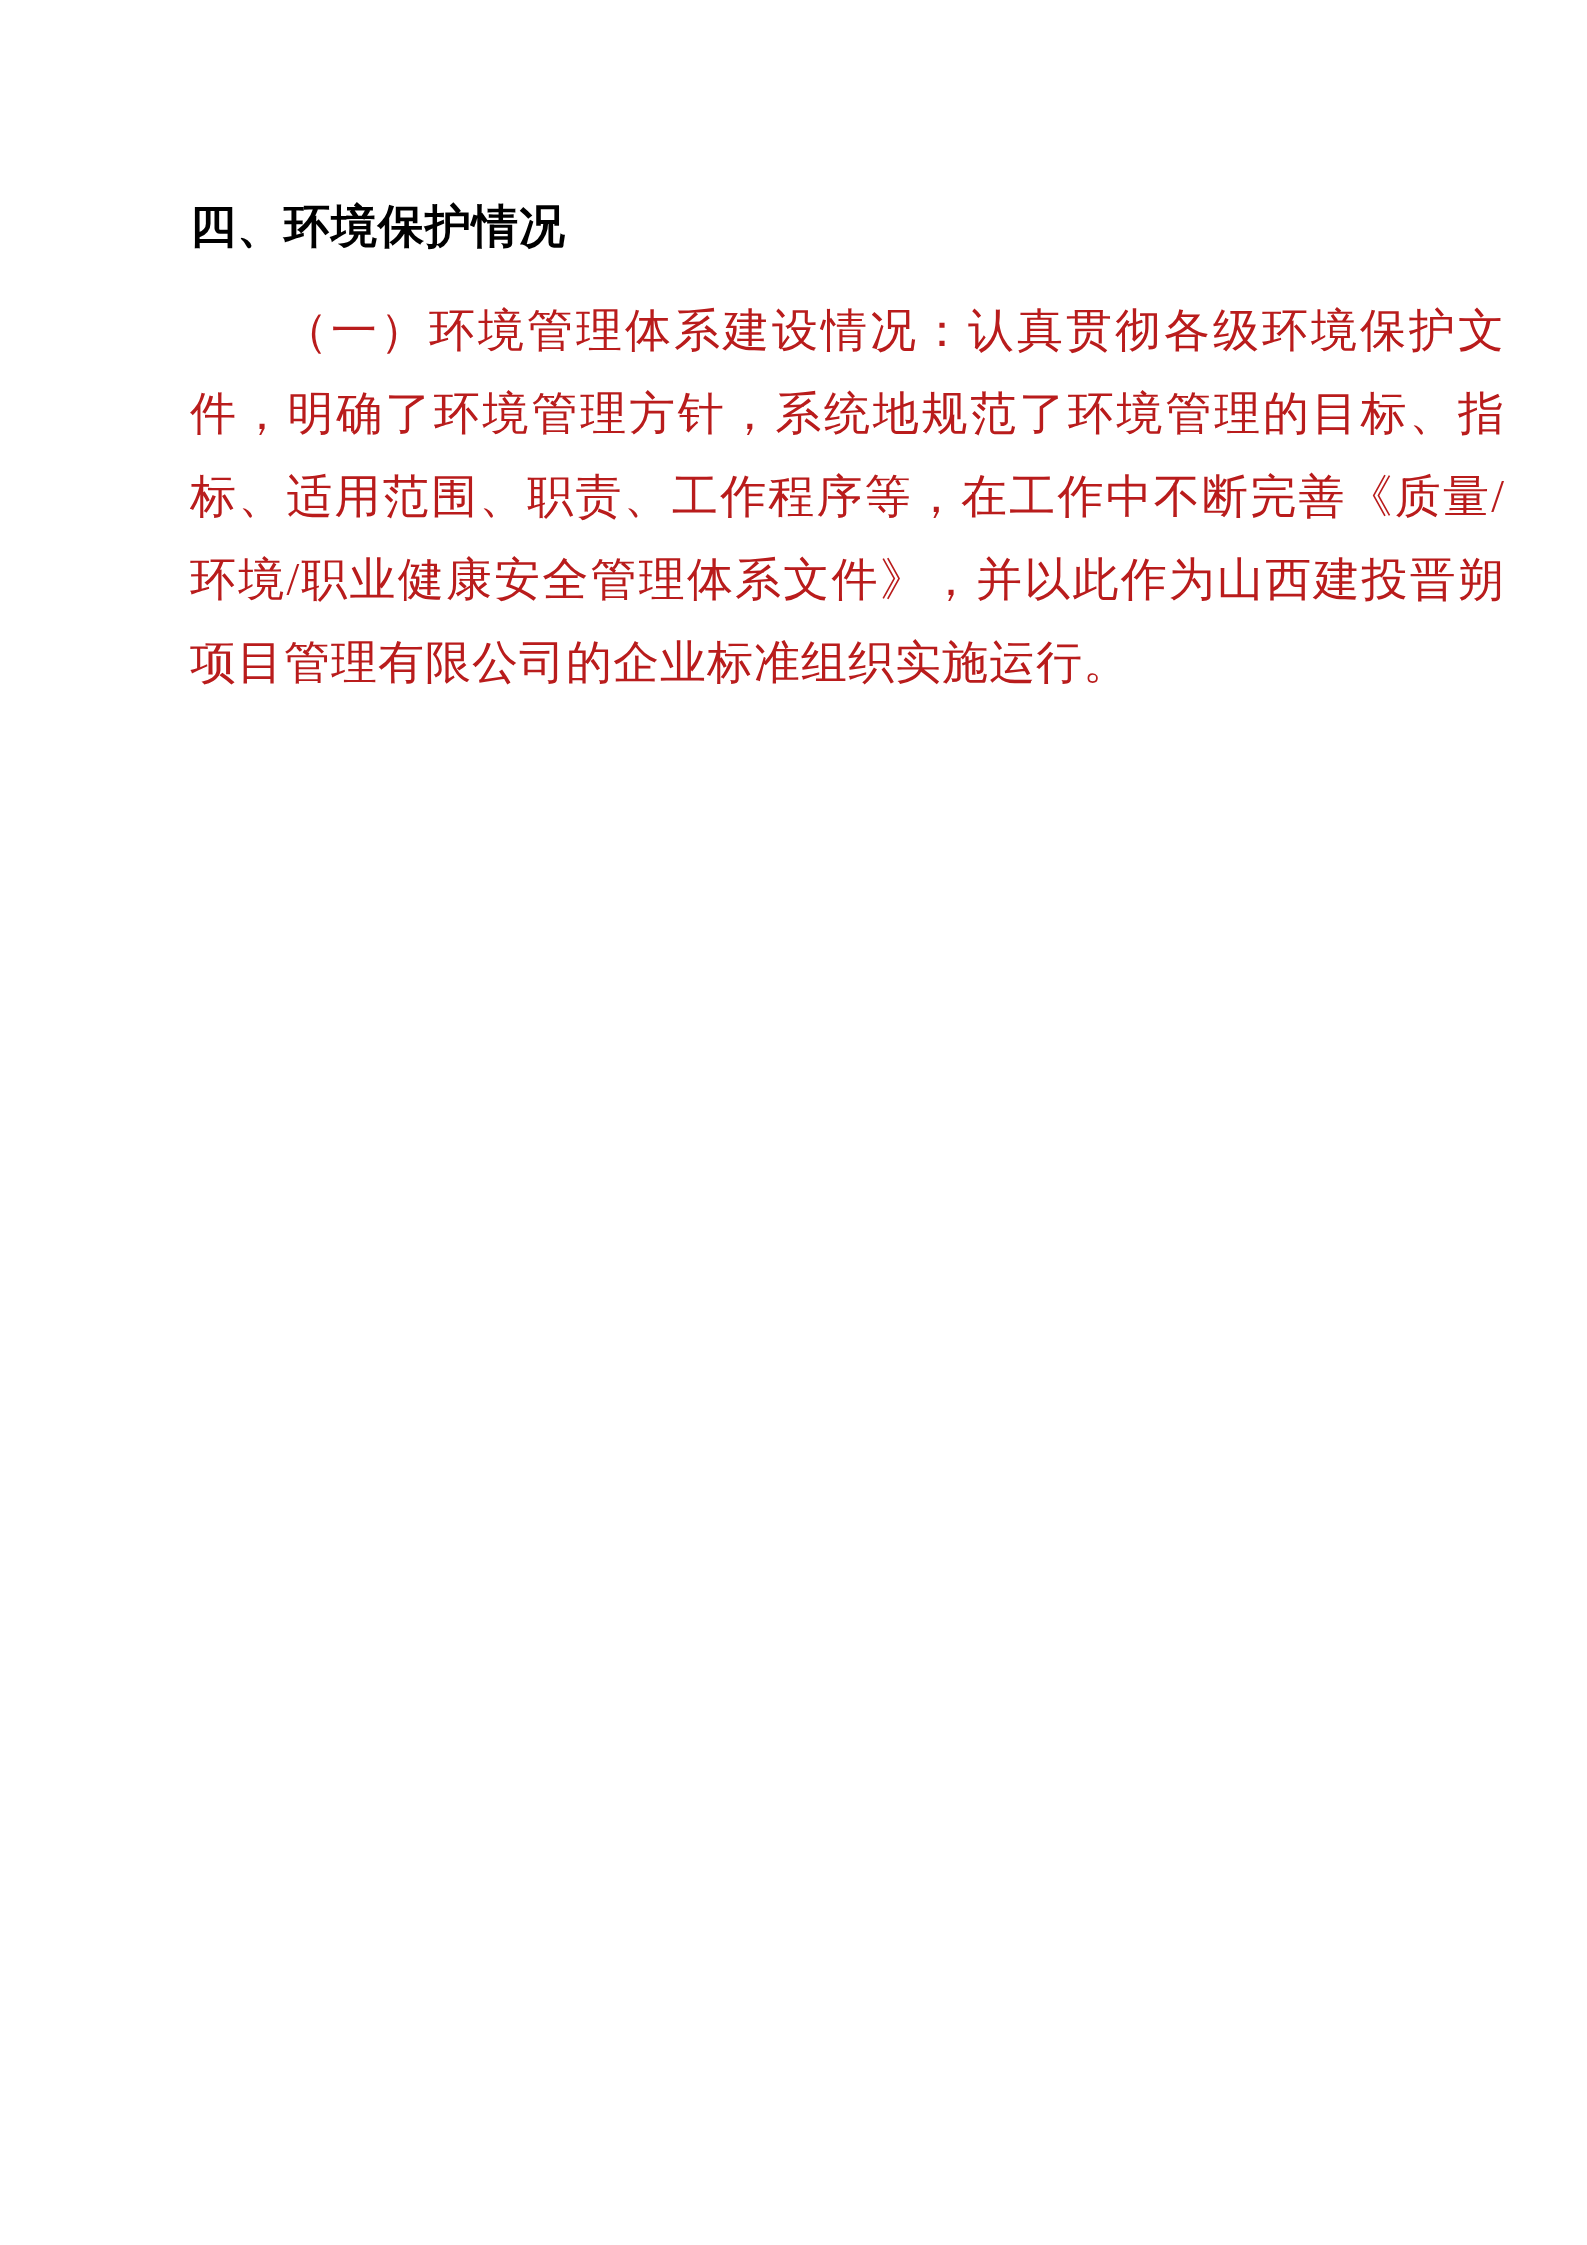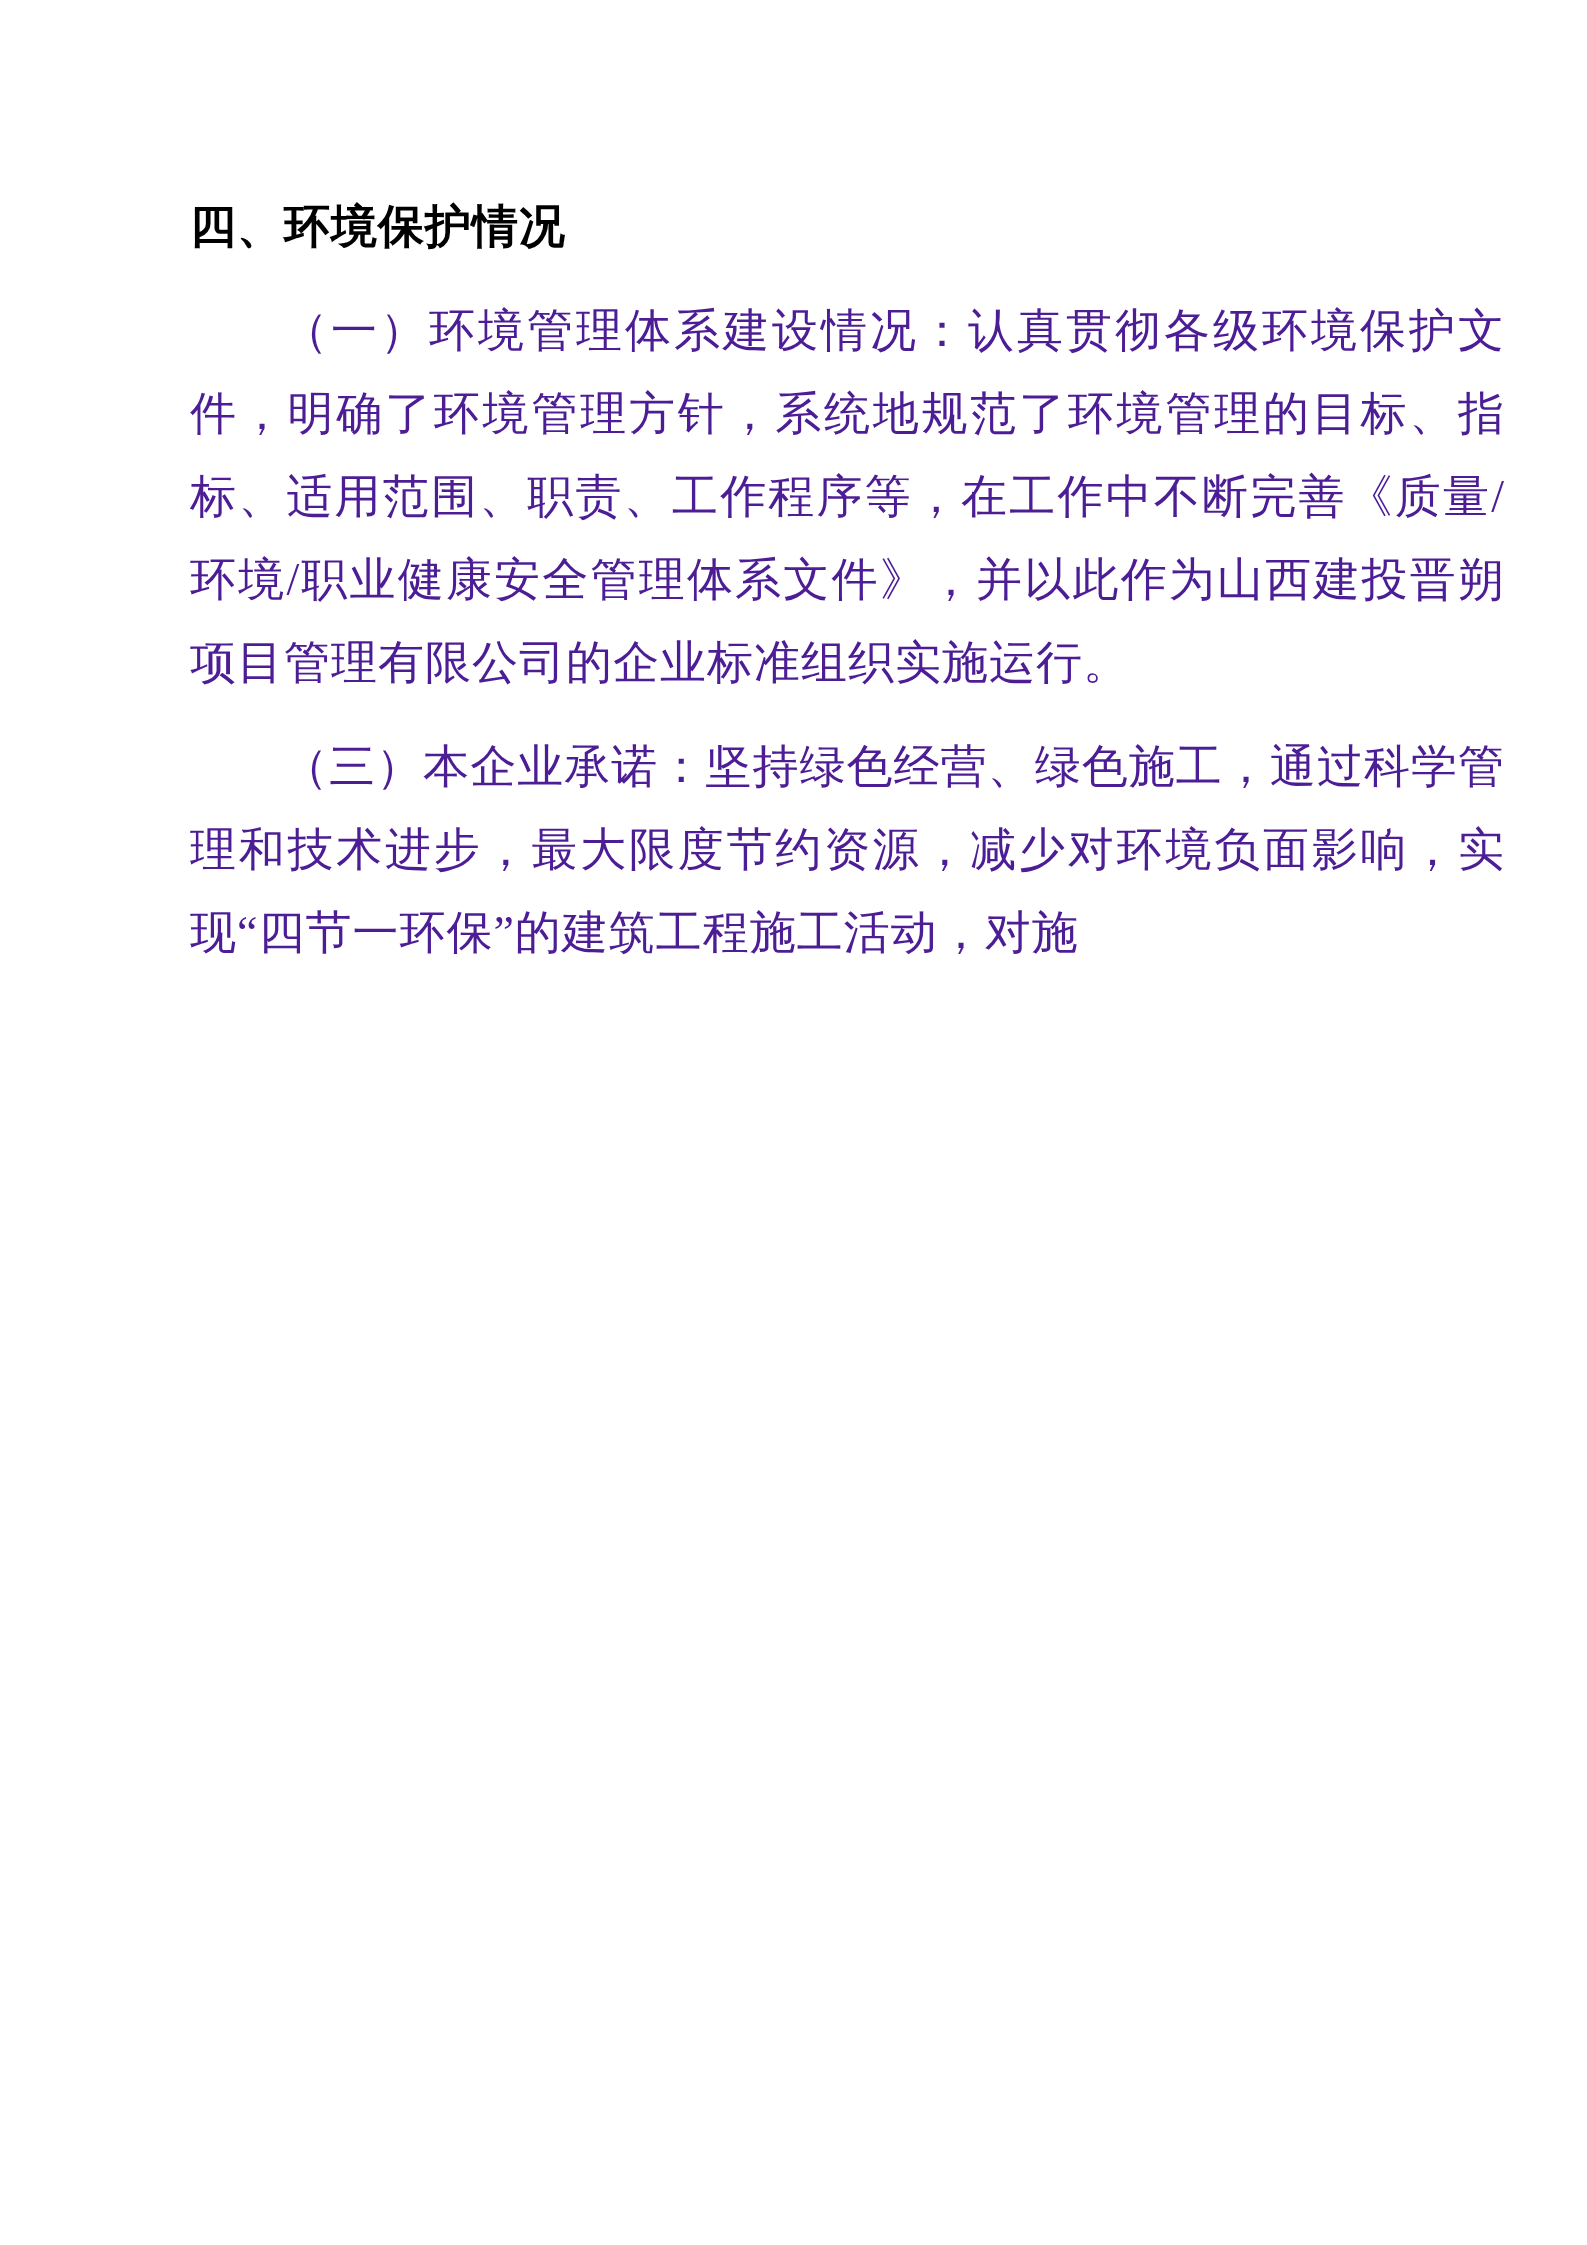--- a/index.html
+++ b/index.html
@@ -30,26 +30,25 @@
     white-space: nowrap;
   }
   .body-paragraph {
     font-family: "Liberation Serif", "DejaVu Serif", serif;
     font-size: 46px;
     line-height: 83px;
     letter-spacing: 1px;
     text-align: justify;
     text-indent: 2em;
     margin: 21px 0;
-    color: #4c1d95;
+    color: #b91c1c;
   }
 </style>
 </head>
 <body>
 
 <div class="page">
   <h1 class="section-heading">四、环境保护情况</h1>
 
   <p class="body-paragraph">（一）环境管理体系建设情况：认真贯彻各级环境保护文件，明确了环境管理方针，系统地规范了环境管理的目标、指标、适用范围、职责、工作程序等，在工作中不断完善《质量/环境/职业健康安全管理体系文件》，并以此作为山西建投晋朔项目管理有限公司的企业标准组织实施运行。</p>
 
 
-  <p class="body-paragraph">（三）本企业承诺：坚持绿色经营、绿色施工，通过科学管理和技术进步，最大限度节约资源，减少对环境负面影响，实现“四节一环保”的建筑工程施工活动，对施</p>
 </div>
 
 </body></html>

